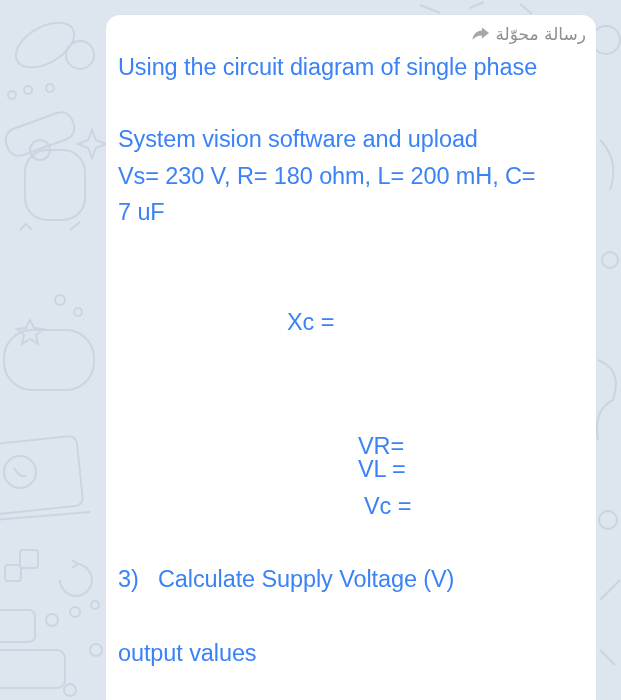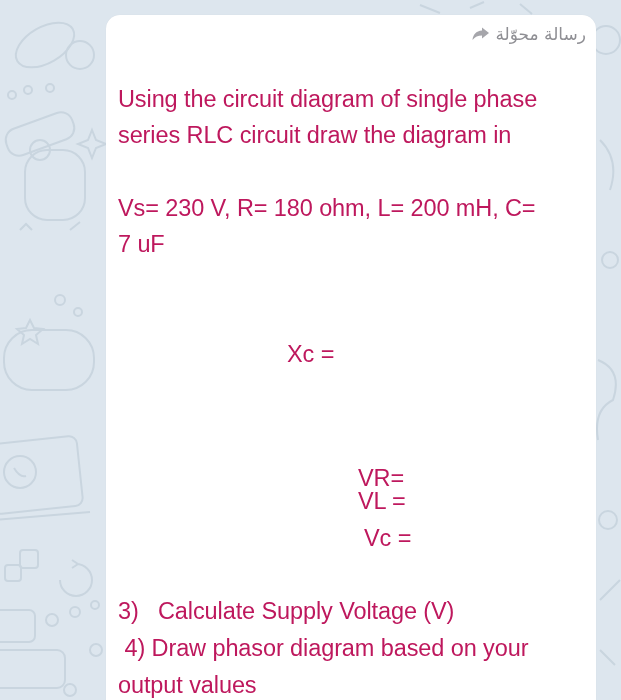--- a/index.html
+++ b/index.html
@@ -14,22 +14,22 @@
     background: #ffffff; border-radius: 14px 14px 0 0; z-index: 1;
     box-shadow: 0 0 1px rgba(0,0,0,0.08);
   }
   .fwd {
     position: absolute; right: 10px; top: 8px; height: 22px;
     display: flex; align-items: center; gap: 6px; direction: rtl;
     color: #8e8e93; font-size: 17px; font-family: "DejaVu Sans", sans-serif;
   }
   .fwd svg { display: block; }
   .line {
-    position: absolute; left: 12px; font-size: 23.5px; color: #be185d;
-    line-height: 30px; white-space: pre; letter-spacing: -0.1px; margin-top: 32px;
+    position: absolute; left: 12px; font-size: 23.5px; color: #3b82f6;
+    line-height: 30px; white-space: pre; letter-spacing: -0.1px;
   }
   .time {
     position: absolute; left: 12px; top: 662px; color: #b6b8bd; font-size: 18px;
     font-family: "DejaVu Sans", sans-serif; direction: rtl; unicode-bidi: plaintext; margin-top: 40px;
   }
 </style>
 </head>
 <body>
 
 <svg class="wallpaper" width="621" height="700" viewBox="0 0 621 700" fill="none" stroke="#c9d5df" stroke-width="2">
@@ -74,28 +74,27 @@
   <div class="fwd">
     <span>رسالة محوّلة</span>
     <span>
       <svg width="18" height="14" viewBox="0 0 18 14">
           <path d="M17 6 L10 0.5 V3.6 C4 4 1 8 0.5 13 C3 9.5 6 8.4 10 8.4 V11.5 Z" fill="#a6a6ab"></path>
         </svg>
     </span>
   </div>
 
   <div class="line" style="top:37px">Using the circuit diagram of single phase</div>
-  <div class="line" style="top:73px">series RLC circuit draw the diagram in</div>
+  <div class="line" style="top:109px">System vision software and upload</div>
   <div class="line" style="top:146px">Vs= 230 V, R= 180 ohm, L= 200 mH, C=</div>
   <div class="line" style="top:182px">7 uF</div>
 
   <div class="line" style="top:292px; left:181px">Xc =</div>
 
   <div class="line" style="top:416px; left:252px">VR=</div>
   <div class="line" style="top:439px; left:252px">VL =</div>
   <div class="line" style="top:476px; left:258px">Vc =</div>
 
   <div class="line" style="top:549px">3)   Calculate Supply Voltage (V)</div>
-  <div class="line" style="top:586px"> 4) Draw phasor diagram based on your</div>
   <div class="line" style="top:623px">output values</div>
 
   <div class="time">6:58 م</div>
 </div>
 
 </body></html>

